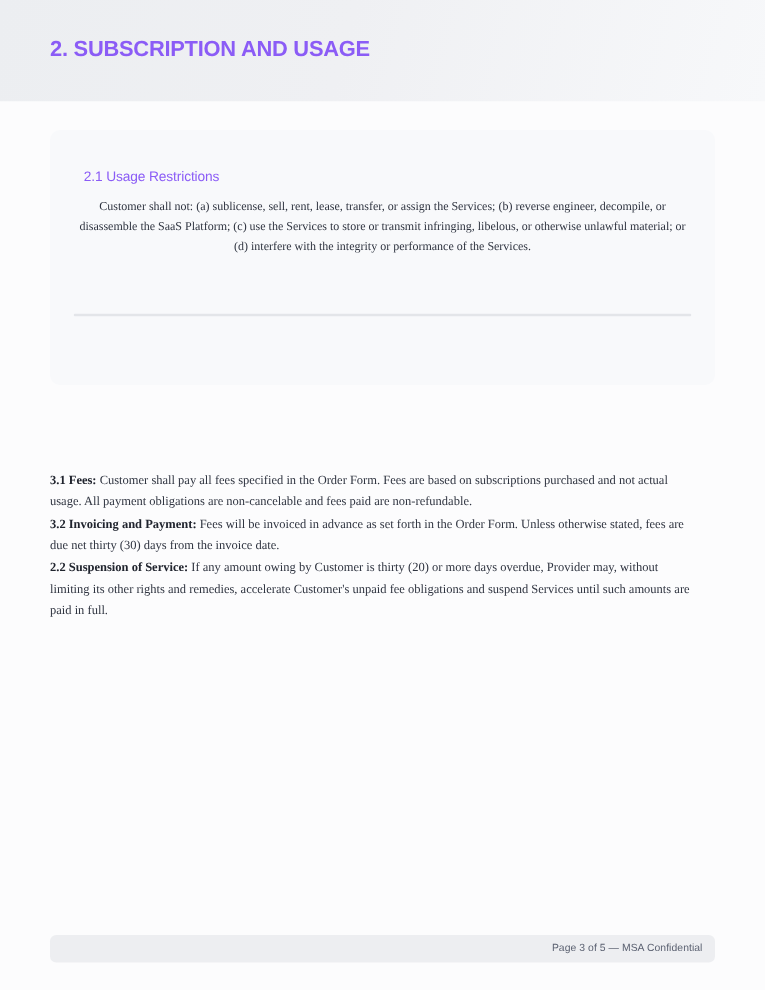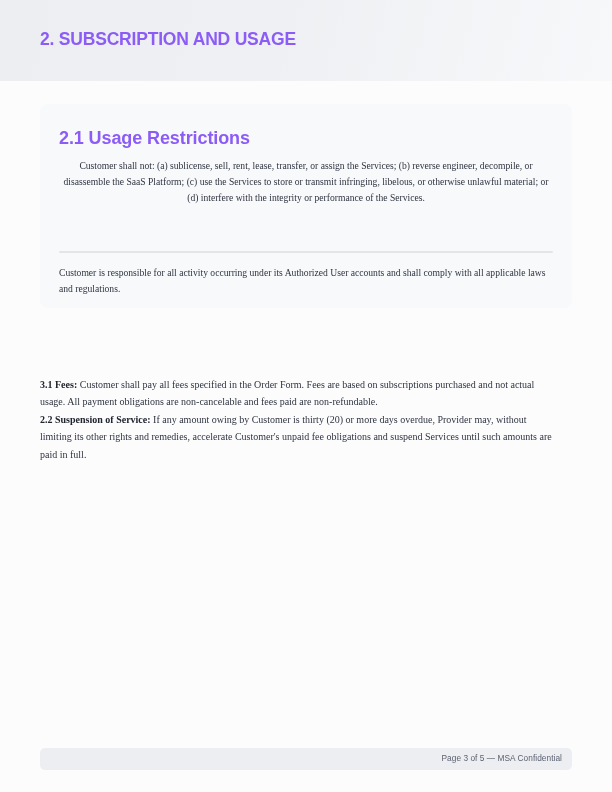--- a/index.html
+++ b/index.html
@@ -57,24 +57,24 @@
     height: 204px;
     background: #f8f9fb;
     border-radius: 8px;
     box-sizing: border-box;
   }
 
   .subsection-title {
     position: absolute;
     left: 19px;
     top: 24px;
-    margin: 0;
+    margin: 8px;
     font-family: "Liberation Sans", sans-serif;
-    font-size: 18px;
-    font-weight: bold;
+    font-size: 11px;
+    font-weight: normal;
     letter-spacing: -0.1px;
     color: #8b5cf6;
     white-space: nowrap;
   }
 
   .card-para {
     position: absolute;
     left: 19px;
     width: 494px;
     margin: 0;
@@ -162,27 +162,29 @@
     <h1 class="section-title">2. SUBSCRIPTION AND USAGE</h1>
   </div>
 
   <div class="card">
     <h2 class="subsection-title">2.1 Usage Restrictions</h2>
 
     <p class="card-para card-para-1">Customer shall not: (a) sublicense, sell, rent, lease, transfer, or assign the Services; (b) reverse engineer, decompile, or disassemble the SaaS Platform; (c) use the Services to store or transmit infringing, libelous, or otherwise unlawful material; or (d) interfere with the integrity or performance of the Services.</p>
 
     <div class="divider"></div>
 
-    <p class="card-para card-para-2">Customer is responsible for all activity occurring under its Authorized User accounts and shall comply with all applicable laws and regulations.</p>
   </div>
 
 
   <div class="clauses">
     <p class="clause">
       <span class="lead">3.1 Fees:</span><span> Customer shall pay all fees specified in the Order Form. Fees are based on subscriptions purchased and not actual usage. All payment obligations are non-cancelable and fees paid are non-refundable.</span>
+    </p>
+    <p class="clause">
+      <span class="lead">3.2 Invoicing and Payment:</span><span> Fees will be invoiced in advance as set forth in the Order Form. Unless otherwise stated, fees are due net thirty (30) days from the invoice date.</span>
     </p>
     <p class="clause">
       <span class="lead">2.2 Suspension of Service:</span><span> If any amount owing by Customer is thirty (20) or more days overdue, Provider may, without limiting its other rights and remedies, accelerate Customer's unpaid fee obligations and suspend Services until such amounts are paid in full.</span>
     </p>
   </div>
 
   <div class="footer-bar">
     <p class="footer-text">Page 3 of 5 — MSA Confidential</p>
   </div>
 

